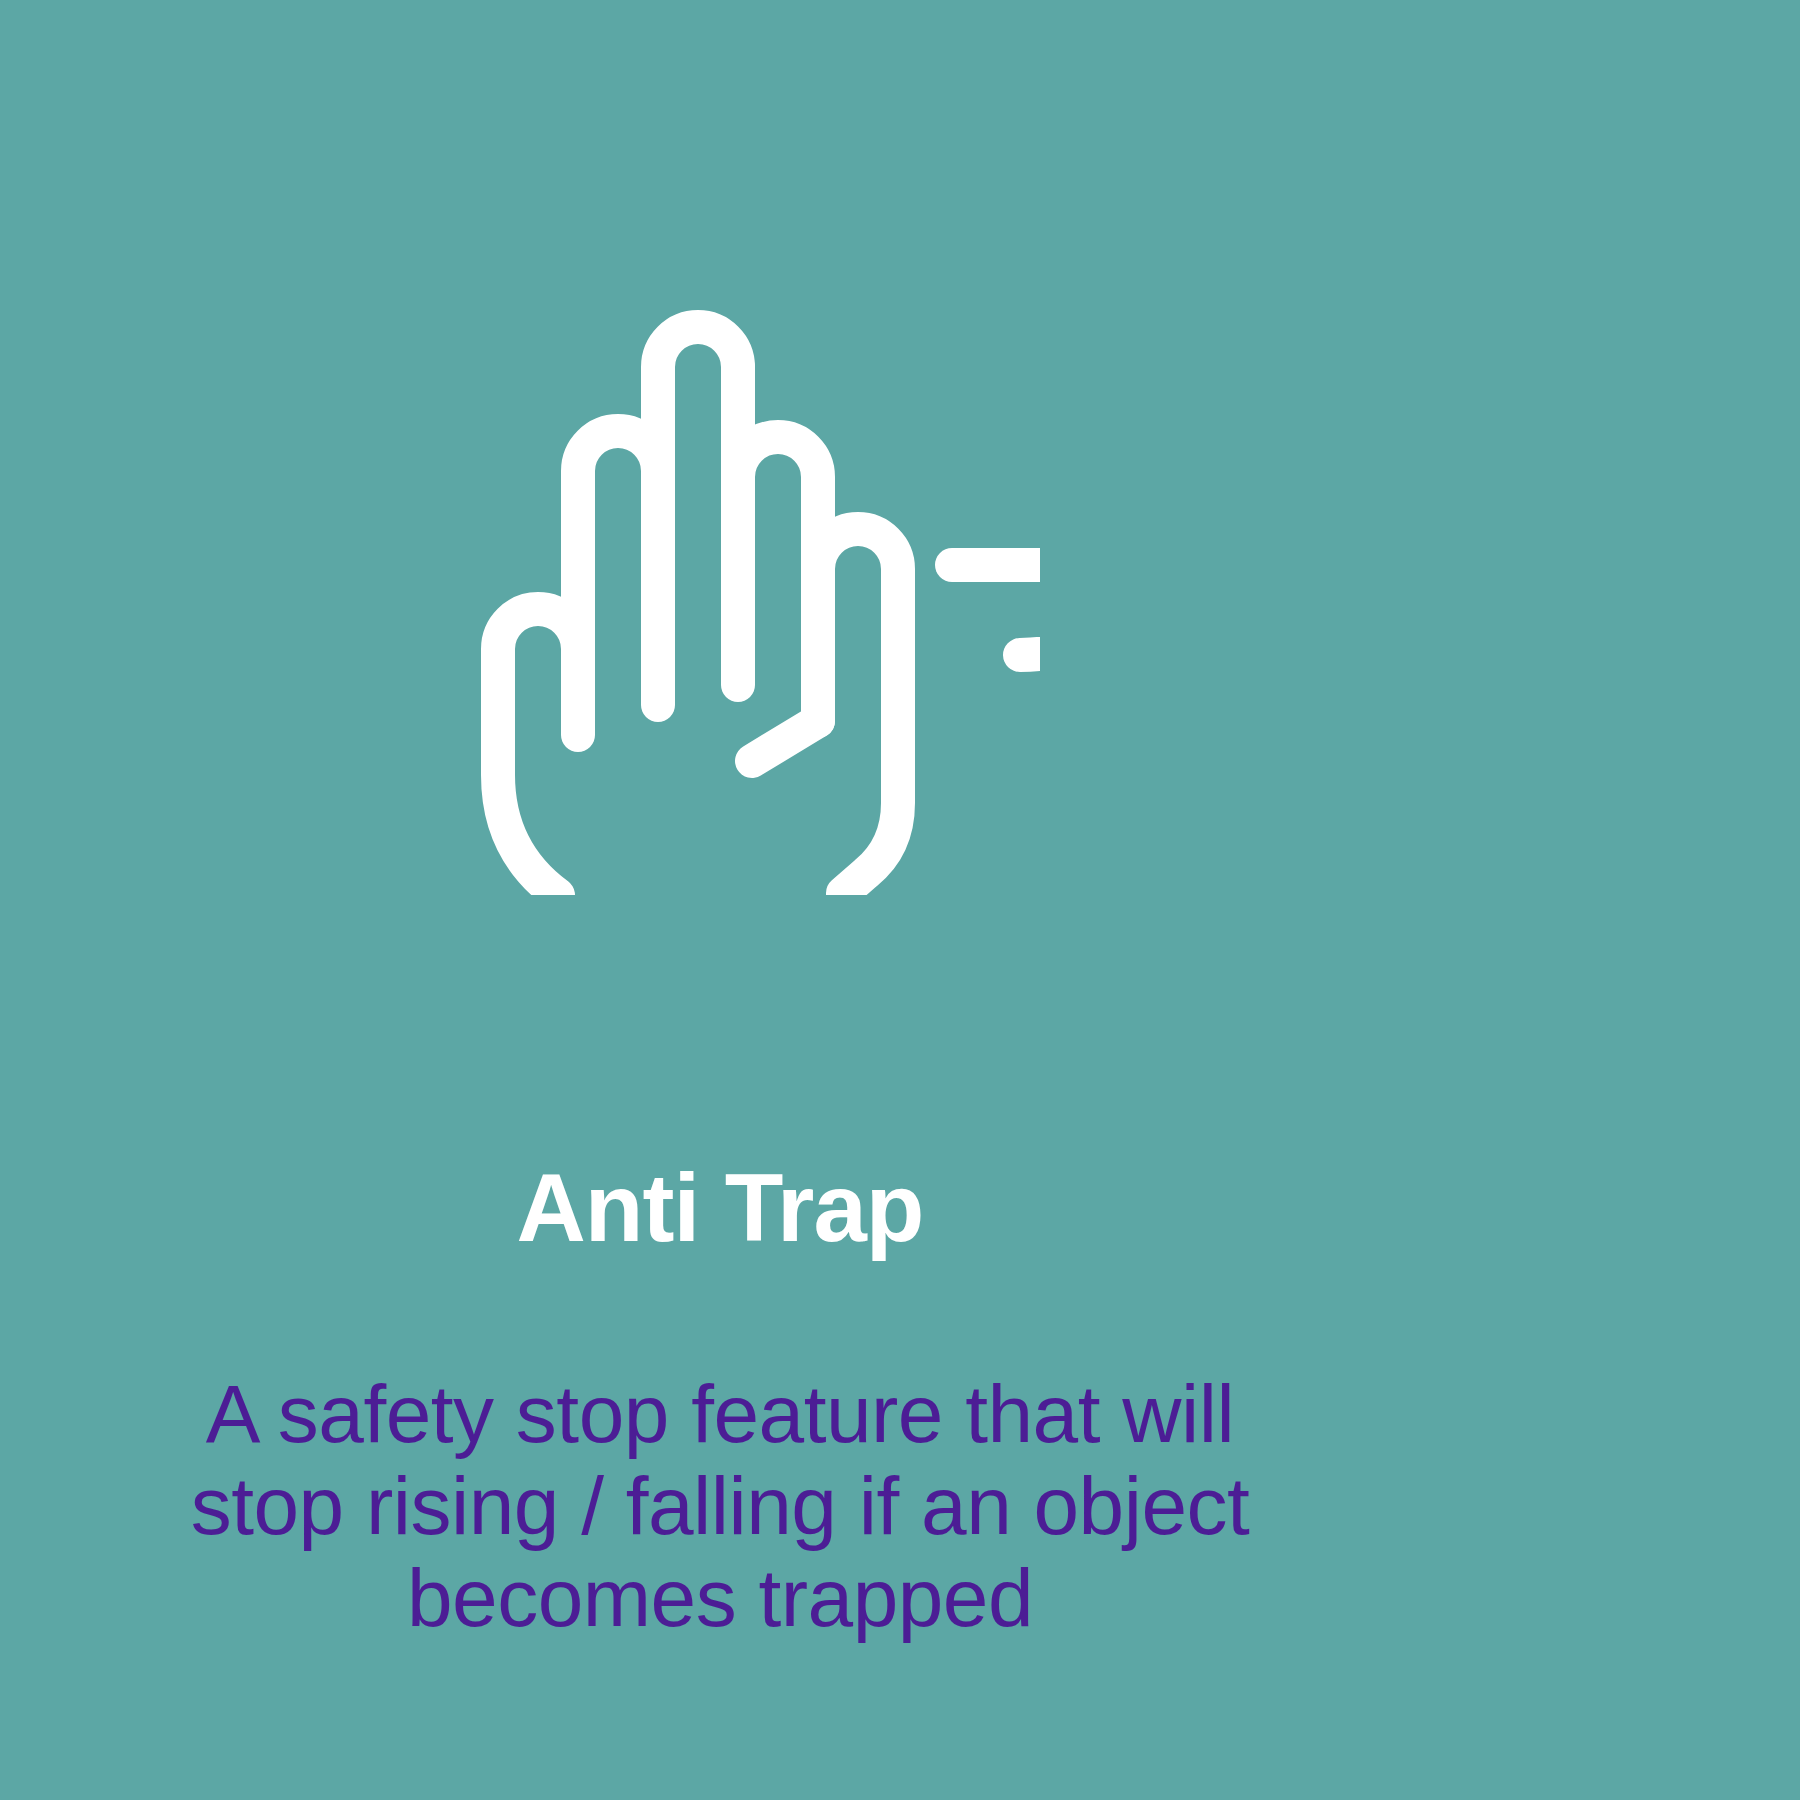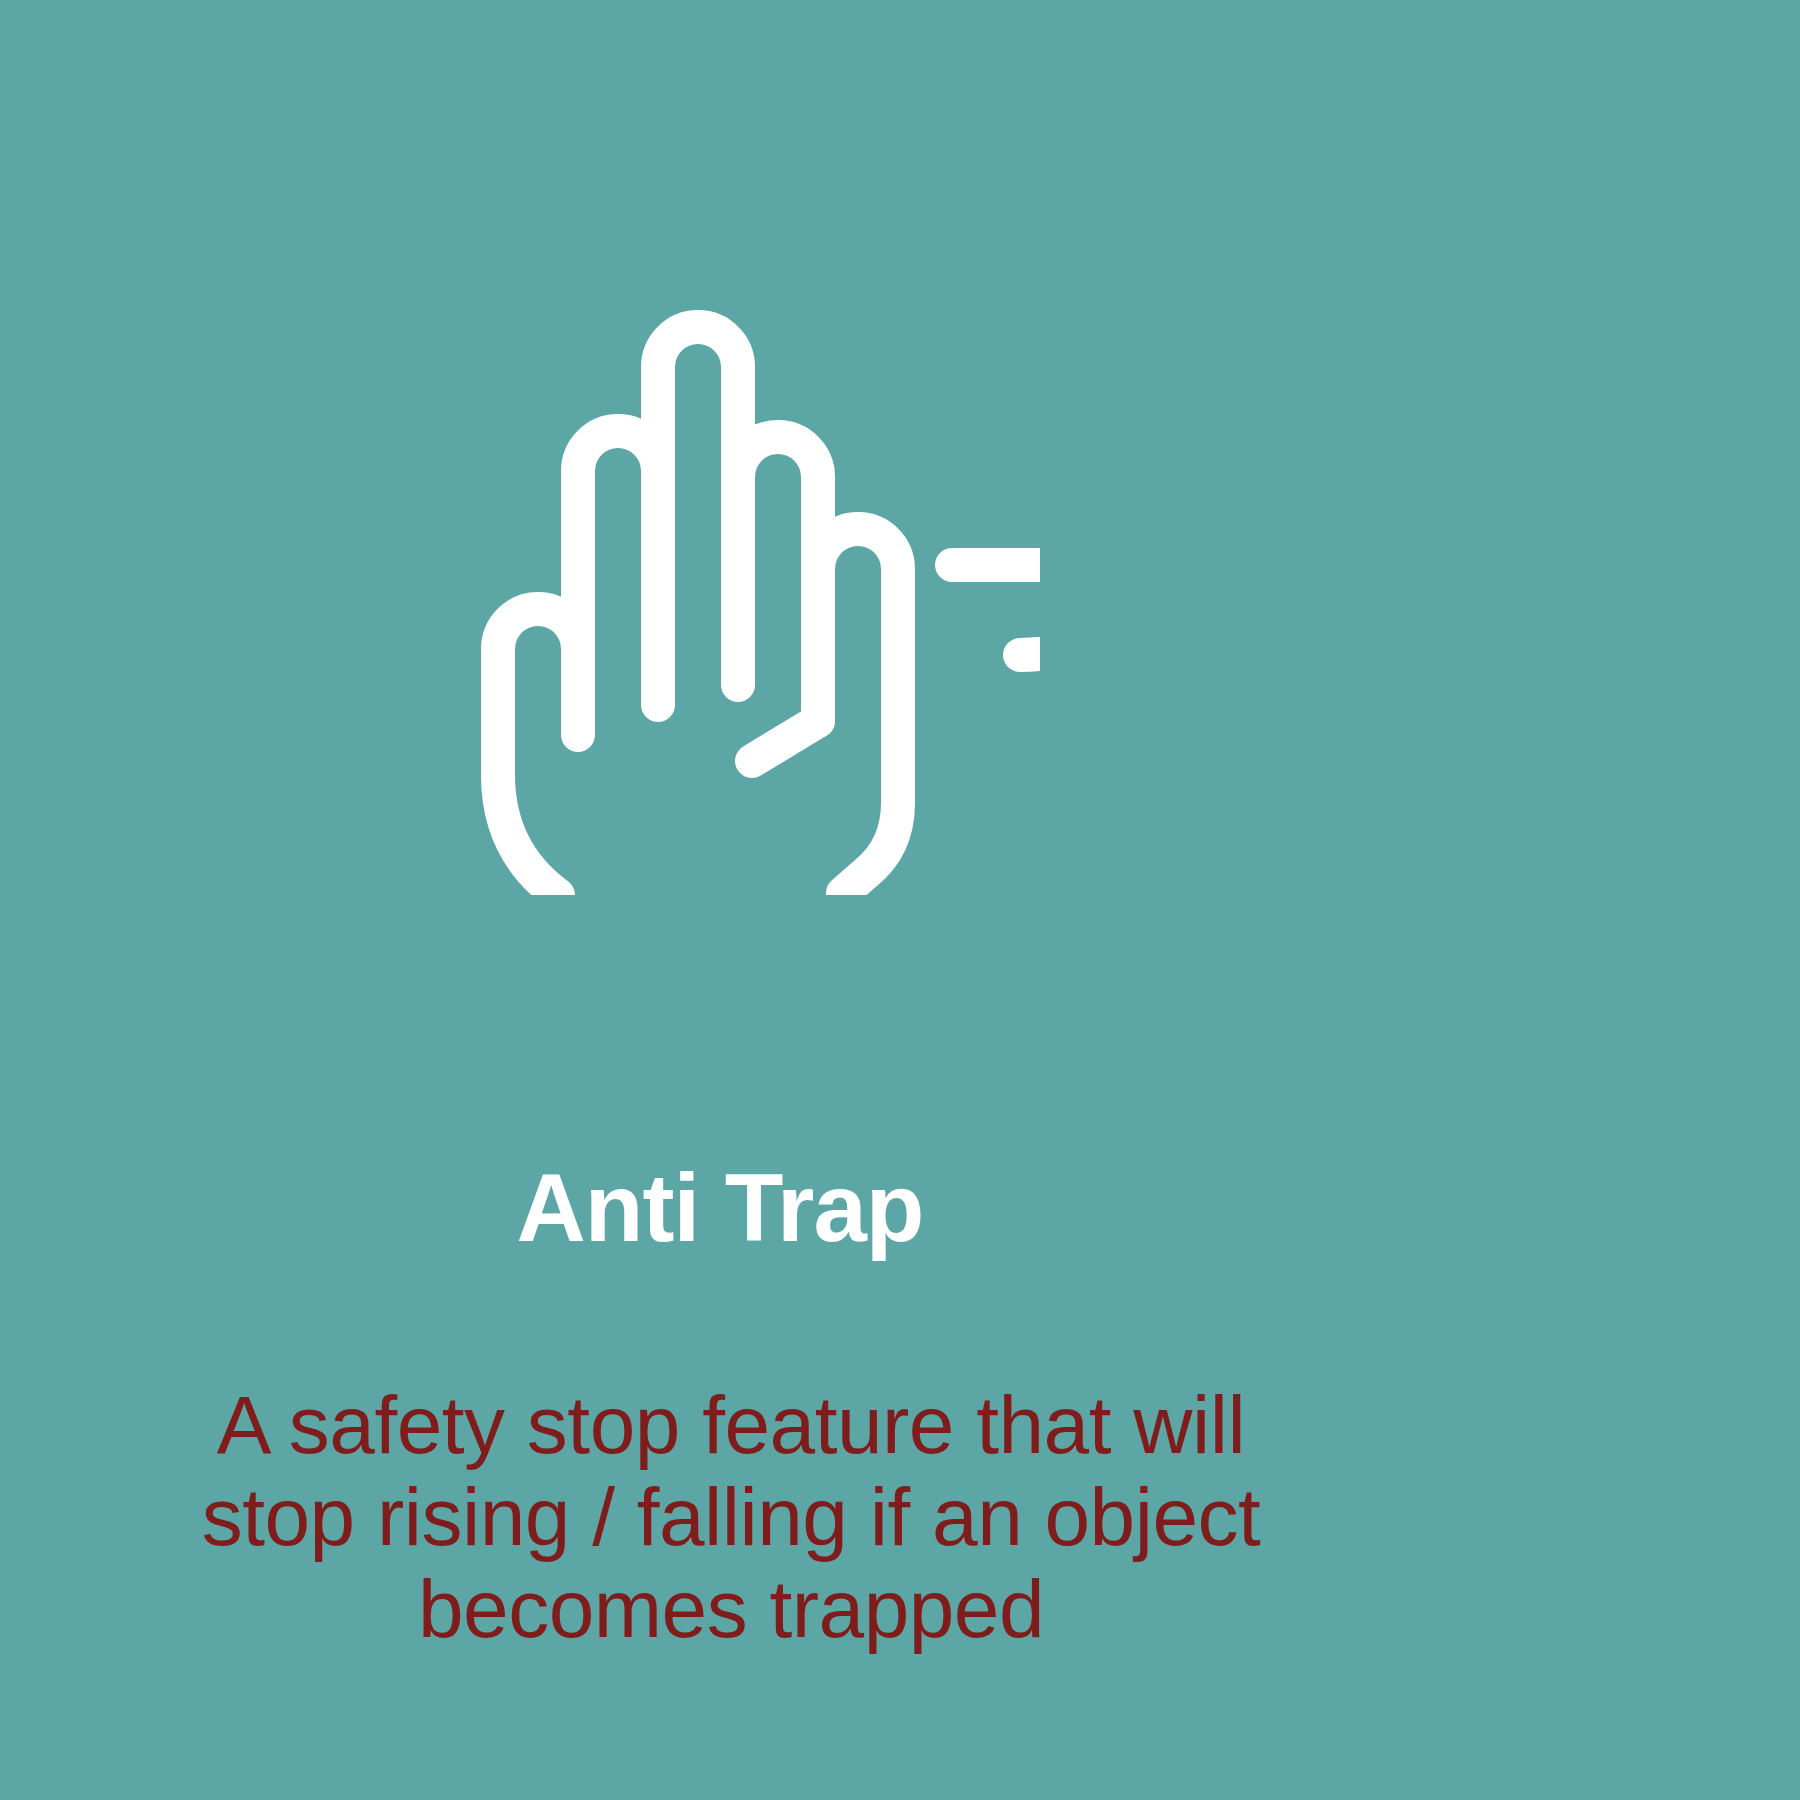--- a/index.html
+++ b/index.html
@@ -51,27 +51,27 @@
     letter-spacing: -1px;
     margin: 0;
   }
   .desc {
     position: absolute;
     left: 50%;
     transform: translateX(-50%);
     top: 1368px;
     width: 1350px;
     text-align: center;
-    color: #7f1d1d;
+    color: #4c1d95;
     font-family: "Liberation Sans", sans-serif;
     font-weight: normal;
     font-size: 82px;
     line-height: 1.12;
     letter-spacing: -0.5px;
-    margin: 11px;
+    margin: 0;
     white-space: pre-line;
   }
 </style>
 </head>
 <body style="background: rgb(92, 167, 165);">
 
 <div class="card" style="background: rgb(92, 167, 165);">
 
   <div class="icon-wrap">
     <svg viewBox="0 0 640 640" xmlns="http://www.w3.org/2000/svg" fill="none" stroke="#ffffff" stroke-width="34" stroke-linecap="round" stroke-linejoin="round">

